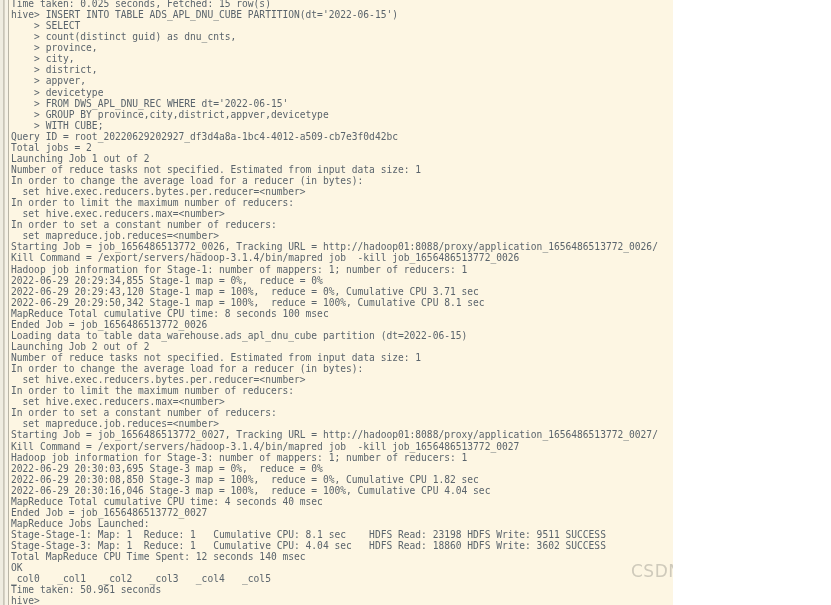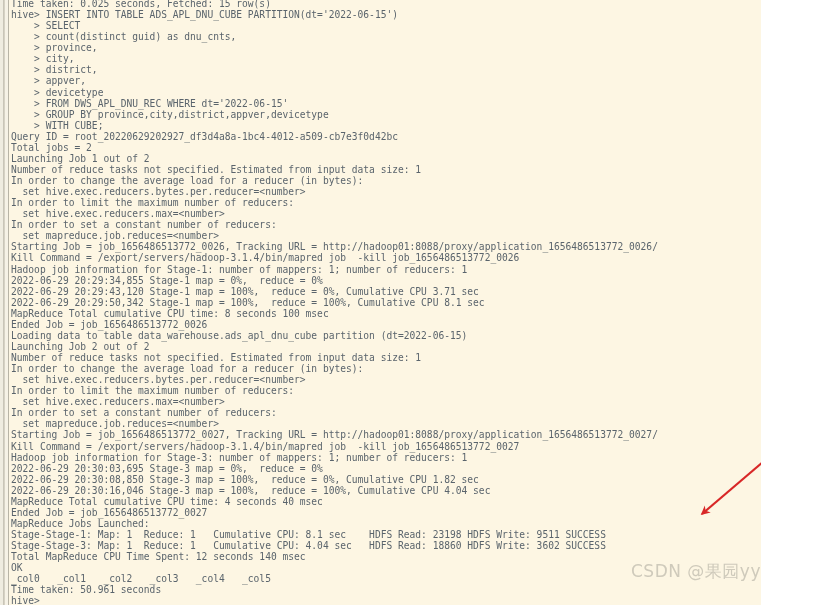--- a/index.html
+++ b/index.html
@@ -2,21 +2,21 @@
 <html><head>
 <meta charset="utf-8">
 <style>
   html, body {
     margin: 0;
     padding: 0;
     background: #ffffff;
   }
   #terminal-window {
     position: relative;
-    width: 761px;
+    width: 673px;
     height: 605px;
     background: #fdf6e3;
     overflow: hidden;
     font-family: "DejaVu Sans Mono", "Liberation Mono", monospace;
   }
   
   #scroll-gutter {
     position: absolute;
     left: 0; top: 0;
     width: 9px;

